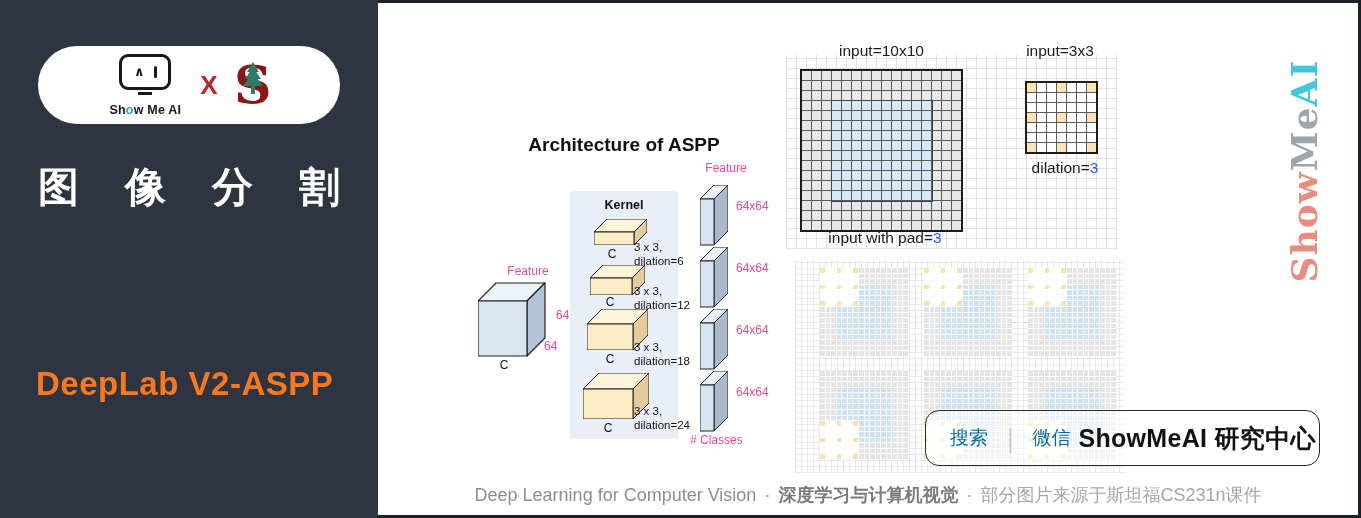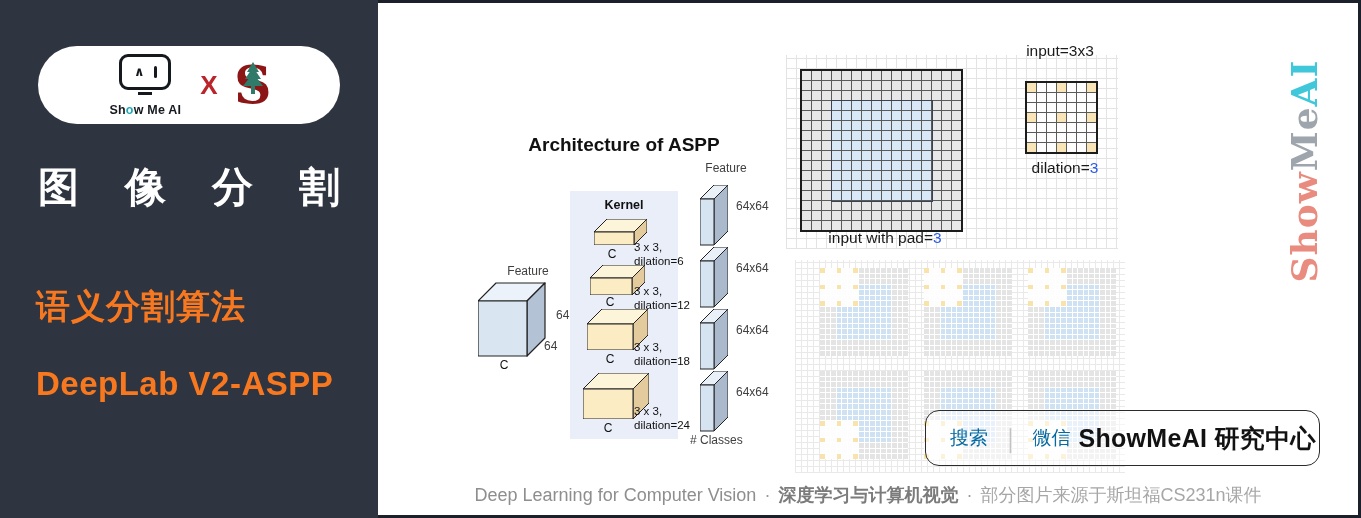--- a/index.html
+++ b/index.html
@@ -31,21 +31,21 @@
   .subtitle2{position:absolute;left:36px;top:365px;color:#f8781f;font-size:33px;font-weight:bold;letter-spacing:.5px;}
   .url-row{position:absolute;left:32px;top:462px;display:flex;align-items:center;gap:10px;color:#fff;}
   .url-text{font-size:21px;font-weight:bold;letter-spacing:.3px;}
 
   
   .main{position:absolute;left:378px;top:0;width:983px;height:518px;background:#fff;box-sizing:border-box;
     border-top:3px solid #1b202b;border-right:3px solid #1b202b;border-bottom:3px solid #1b202b;}
   .abs{position:absolute;}
 
   .aspp-title{position:absolute;left:144px;top:131px;width:204px;text-align:center;font-size:19px;font-weight:bold;color:#111;}
-  .dlabel{position:absolute;font-size:12px;color:#404040;white-space:nowrap;}
+  .dlabel{position:absolute;font-size:12px;color:#ec4899;white-space:nowrap;}
   .kernel-panel{position:absolute;left:192px;top:188px;width:108px;height:248px;background:#e9eef9;}
   .kp-title{position:absolute;left:0;top:7px;width:100%;text-align:center;font-size:12.5px;font-weight:bold;color:#111;}
   .klabel{position:absolute;left:64px;font-size:11.5px;line-height:13.5px;color:#111;white-space:nowrap;}
   .clabel{position:absolute;width:20px;text-align:center;font-size:12px;color:#111;}
 
   
   .faintgrid{position:absolute;background-image:
     repeating-linear-gradient(0deg,#e3e3e3 0 1px,transparent 1px 10px),
     repeating-linear-gradient(90deg,#e3e3e3 0 1px,transparent 1px 10px);}
   .faintgrid.fine{background-image:
@@ -113,21 +113,20 @@
       </div>
     </div>
   </div>
 
   <div class="cn-title">
     <span>图</span>
     <span>像</span>
     <span>分</span>
     <span>割</span>
   </div>
-  <div class="subtitle1">语义分割算法</div>
   <div class="subtitle2">DeepLab V2-ASPP</div>
 
 </div>
 
 <div class="main">
 
   <div class="watermark"><span class="wm1">Show</span><span class="wm2">Me</span><span class="wm3">AI</span></div>
 
   <div class="aspp-title">Architecture of ASPP</div>
 
@@ -210,20 +209,21 @@
     <polygon points="14,14 28,0 28,46 14,60" fill="#aab9cb" stroke="#222" stroke-linejoin="round"></polygon>
     <polygon points="0,14 14,14 14,60 0,60" fill="#d6e3f1" stroke="#222" stroke-linejoin="round"></polygon>
   </svg>
   <div class="dlabel abs" style="left:358px;top:196px;">64x64</div>
   <div class="dlabel abs" style="left:358px;top:258px;">64x64</div>
   <div class="dlabel abs" style="left:358px;top:320px;">64x64</div>
   <div class="dlabel abs" style="left:358px;top:382px;">64x64</div>
   <div class="dlabel abs" style="left:312px;top:430px;"># Classes</div>
 
   <div class="faintgrid" style="left:408px;top:52px;width:332px;height:194px;"></div>
+  <div class="demo-label abs" style="left:422px;top:39px;width:163px;">input=10x10</div>
   <div class="demo-label abs" style="left:612px;top:39px;width:140px;">input=3x3</div>
   <div class="input-grid-wrap">
     <div class="pixgrid input-grid" style="grid-template-columns: repeat(16, 1fr);">
         <div class="g-gray"></div>
         <div class="g-gray"></div>
         <div class="g-gray"></div>
         <div class="g-gray"></div>
         <div class="g-gray"></div>
         <div class="g-gray"></div>
         <div class="g-gray"></div>

